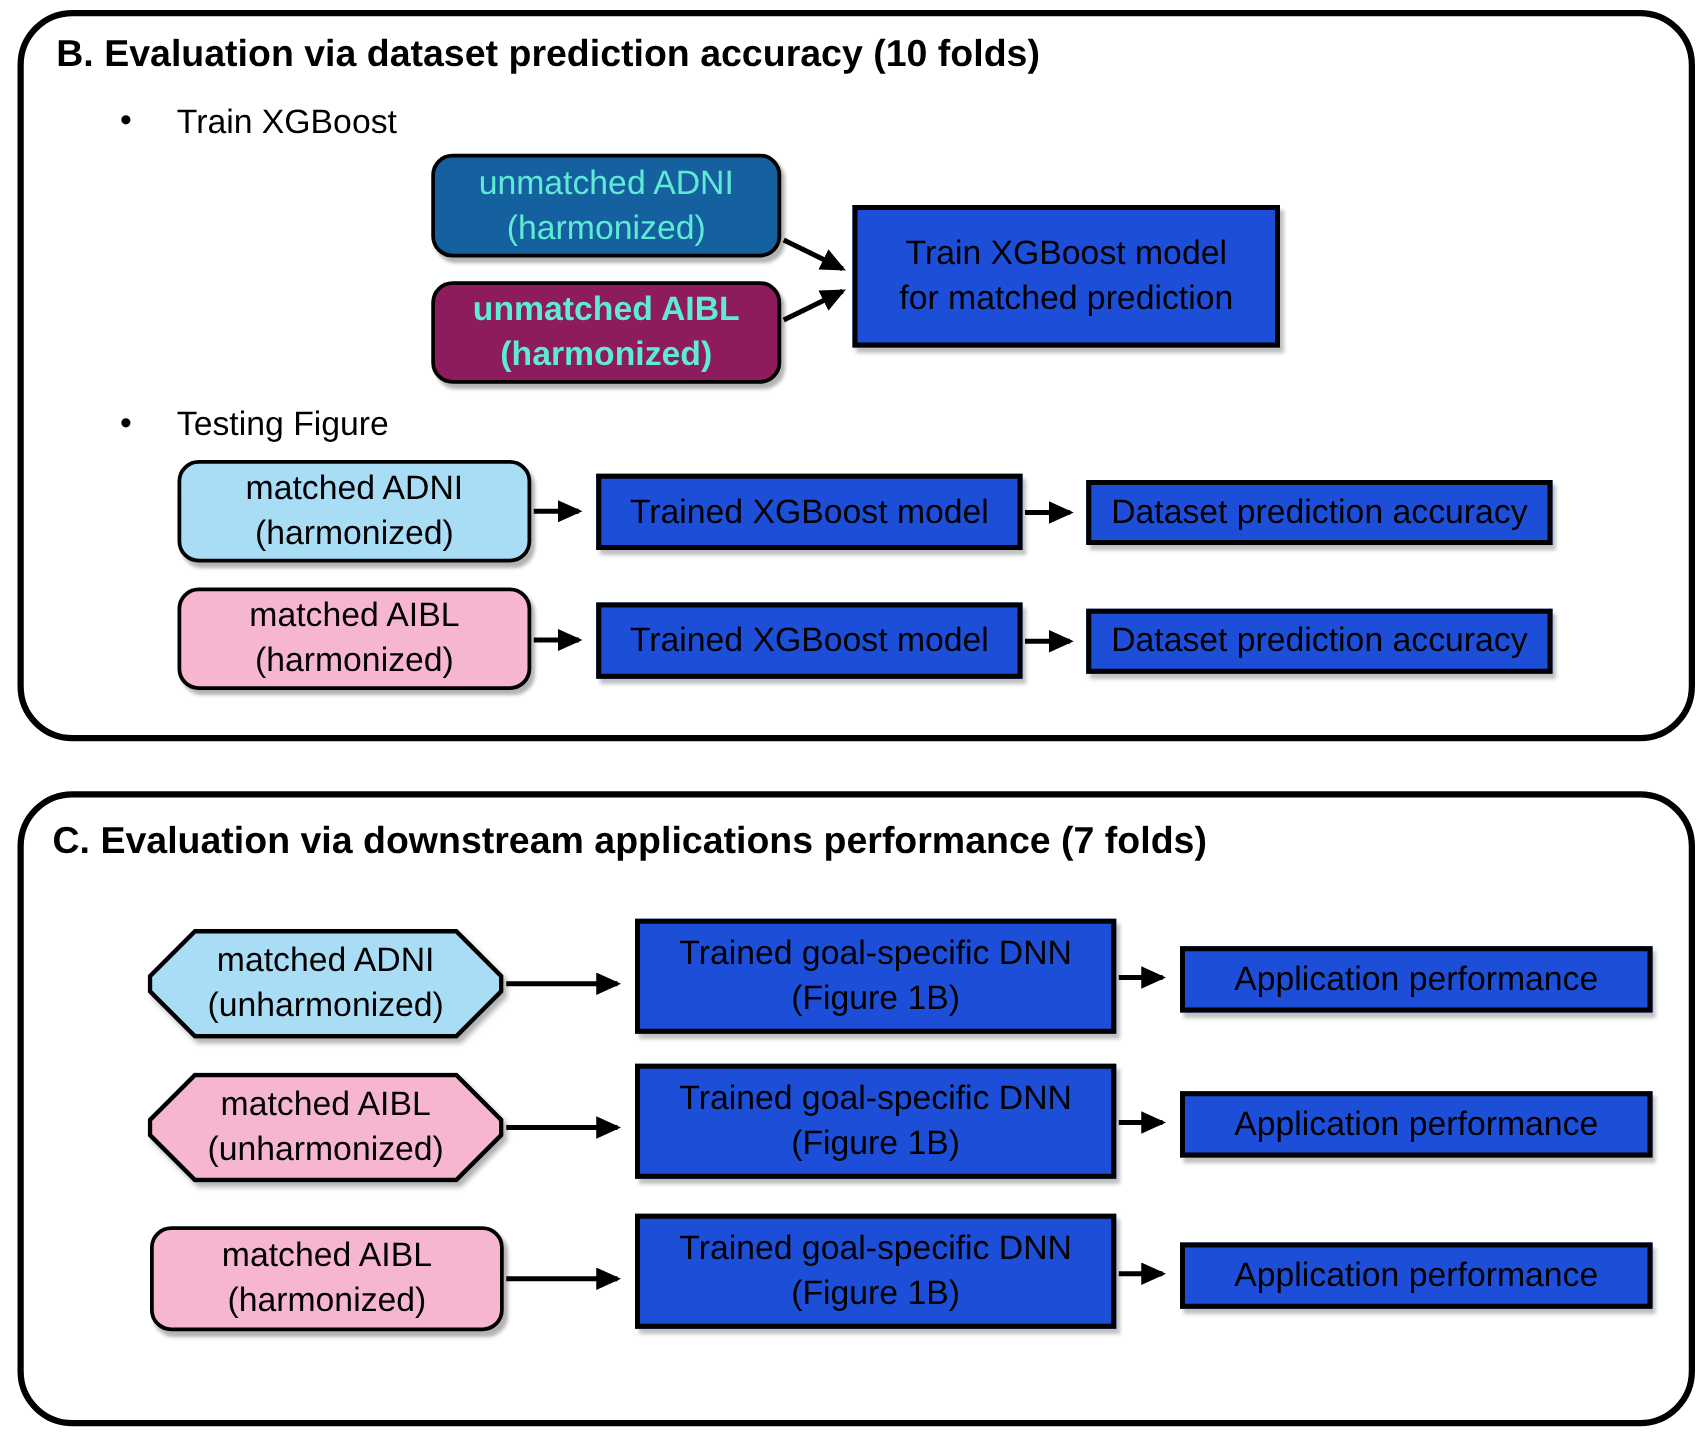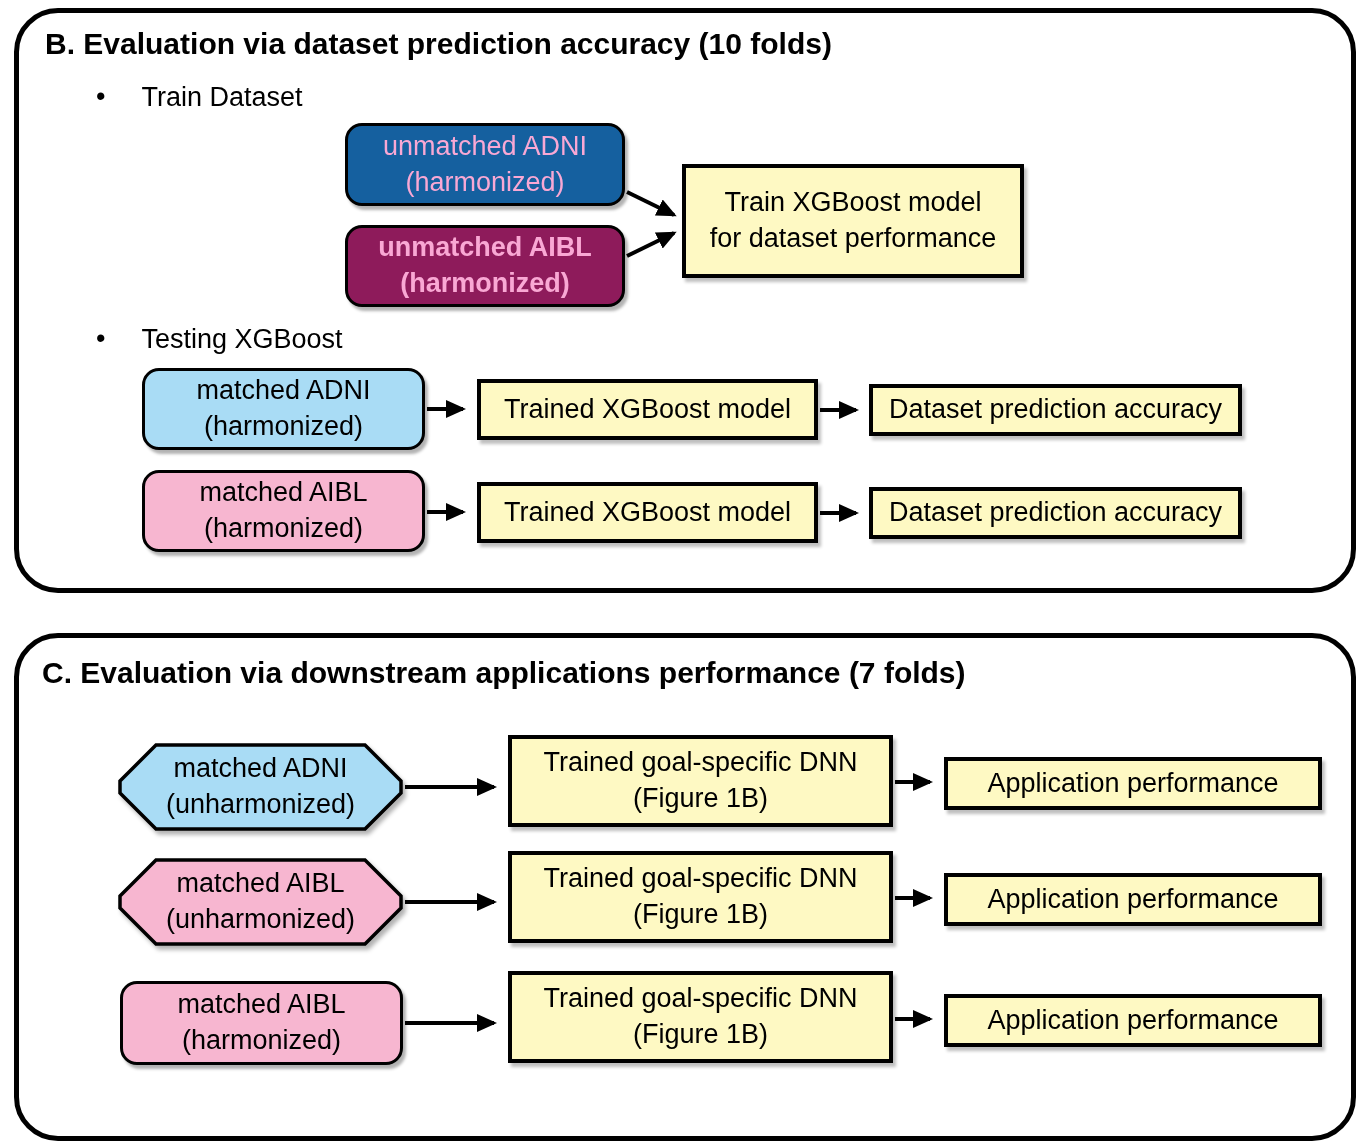--- a/index.html
+++ b/index.html
@@ -14,22 +14,22 @@
   .panel-title{
     position:absolute;font-weight:bold;font-size:30px;letter-spacing:0px;white-space:nowrap;
   }
   .bullet-row{position:absolute;display:flex;align-items:flex-start;font-size:27px;}
   .bullet-dot{font-size:27px;margin-right:36px;line-height:1.1;}
   .node{
     position:absolute;display:flex;flex-direction:column;align-items:center;justify-content:center;
     box-sizing:border-box;text-align:center;font-size:27px;line-height:1.32;
   }
   .rounded{border:3px solid #000;border-radius:17px;box-shadow:3px 4px 3px rgba(0,0,0,0.30);}
-  .rect{border:4px solid #000;background:#fef9c3;box-shadow:3px 4px 3px rgba(0,0,0,0.25);}
-  .white-text{color:#f9a8d4;}
+  .rect{border:4px solid #000;background:#1d4ed8;box-shadow:3px 4px 3px rgba(0,0,0,0.25);}
+  .white-text{color:#5eead4;}
   .oct-wrap{position:absolute;}
   .oct-wrap svg{position:absolute;left:0;top:0;filter:drop-shadow(3px 4px 2px rgba(0,0,0,0.30));}
   .oct-label{
     position:absolute;left:0;top:0;width:100%;height:100%;
     display:flex;flex-direction:column;align-items:center;justify-content:center;
     font-size:27px;line-height:1.32;text-align:center;
   }
   #arrow-layer{position:absolute;left:0;top:0;pointer-events:none;}
   .nowrap{white-space:nowrap;}
 </style>
@@ -37,41 +37,41 @@
 <body>
 
 <div id="canvas">
 
   <div class="panel" style="left:14px;top:8px;width:1342px;height:585px;"></div>
 
   <div class="panel-title" style="left:45px;top:27px;">B. Evaluation via dataset prediction accuracy (10 folds)</div>
 
   <div class="bullet-row" style="left:96px;top:82px;">
     <span class="bullet-dot">•</span>
-    <span>Train Dataset</span>
+    <span>Train XGBoost</span>
   </div>
 
   <div class="node rounded white-text" style="left: 345px; top: 123px; width: 280px; height: 83px; background-color: rgb(21, 96, 159);">
     <span class="nowrap">unmatched ADNI</span>
     <span class="nowrap">(harmonized)</span>
   </div>
 
   <div class="node rounded white-text" style="left: 345px; top: 225px; width: 280px; height: 82px; background-color: rgb(142, 27, 91); font-weight: bold;">
     <span class="nowrap">unmatched AIBL</span>
     <span class="nowrap">(harmonized)</span>
   </div>
 
   <div class="node rect" style="left:682px;top:164px;width:342px;height:114px;">
     <span class="nowrap">Train XGBoost model</span>
-    <span class="nowrap">for dataset performance</span>
+    <span class="nowrap">for matched prediction</span>
   </div>
 
   <div class="bullet-row" style="left:96px;top:324px;">
     <span class="bullet-dot">•</span>
-    <span>Testing XGBoost</span>
+    <span>Testing Figure</span>
   </div>
 
   <div class="node rounded" style="left: 142px; top: 368px; width: 283px; height: 82px; background-color: rgb(169, 220, 245);">
     <span class="nowrap">matched ADNI</span>
     <span class="nowrap">(harmonized)</span>
   </div>
   <div class="node rect" style="left:477px;top:379px;width:341px;height:61px;">
     <span class="nowrap">Trained XGBoost model</span>
   </div>
   <div class="node rect" style="left:869px;top:384px;width:373px;height:52px;">

